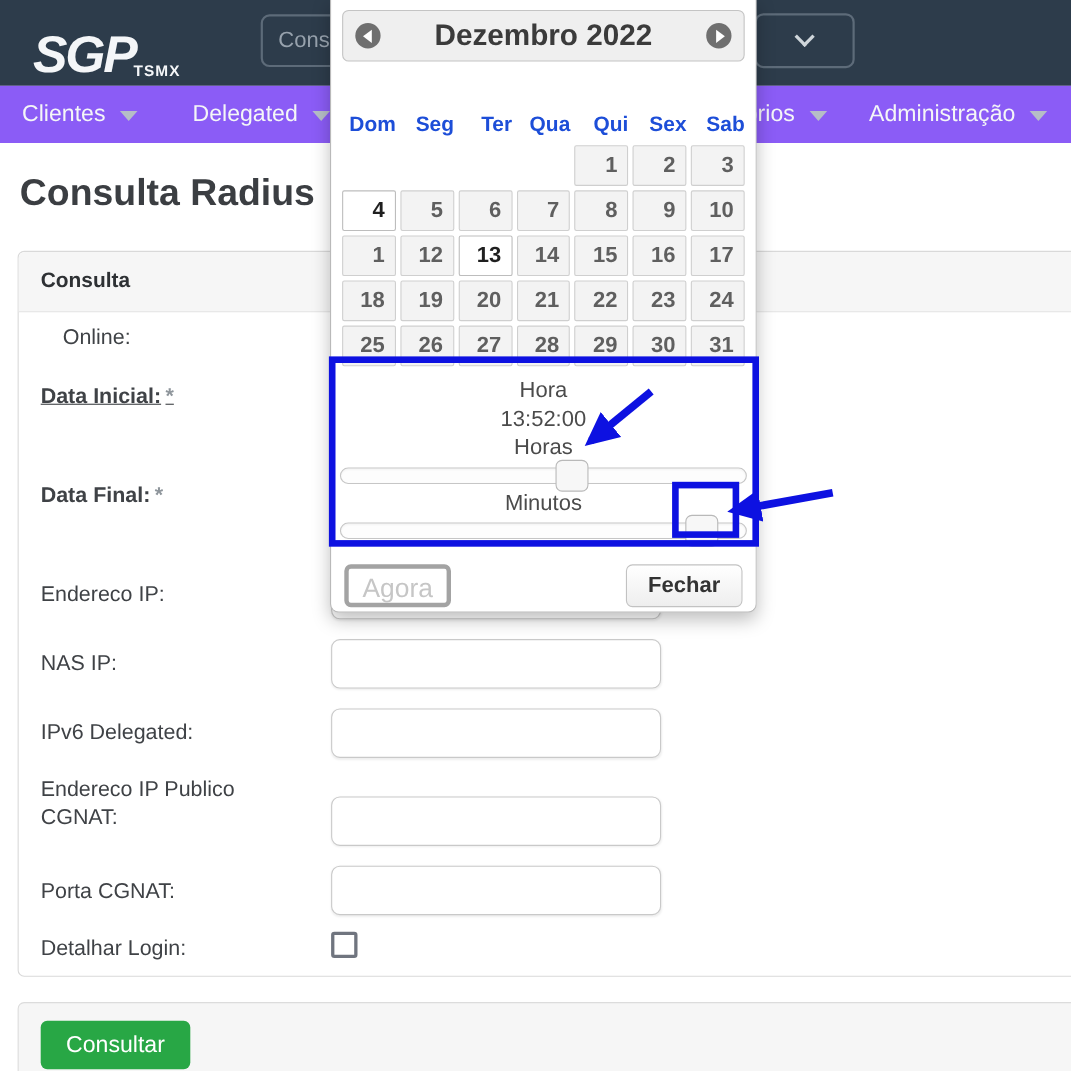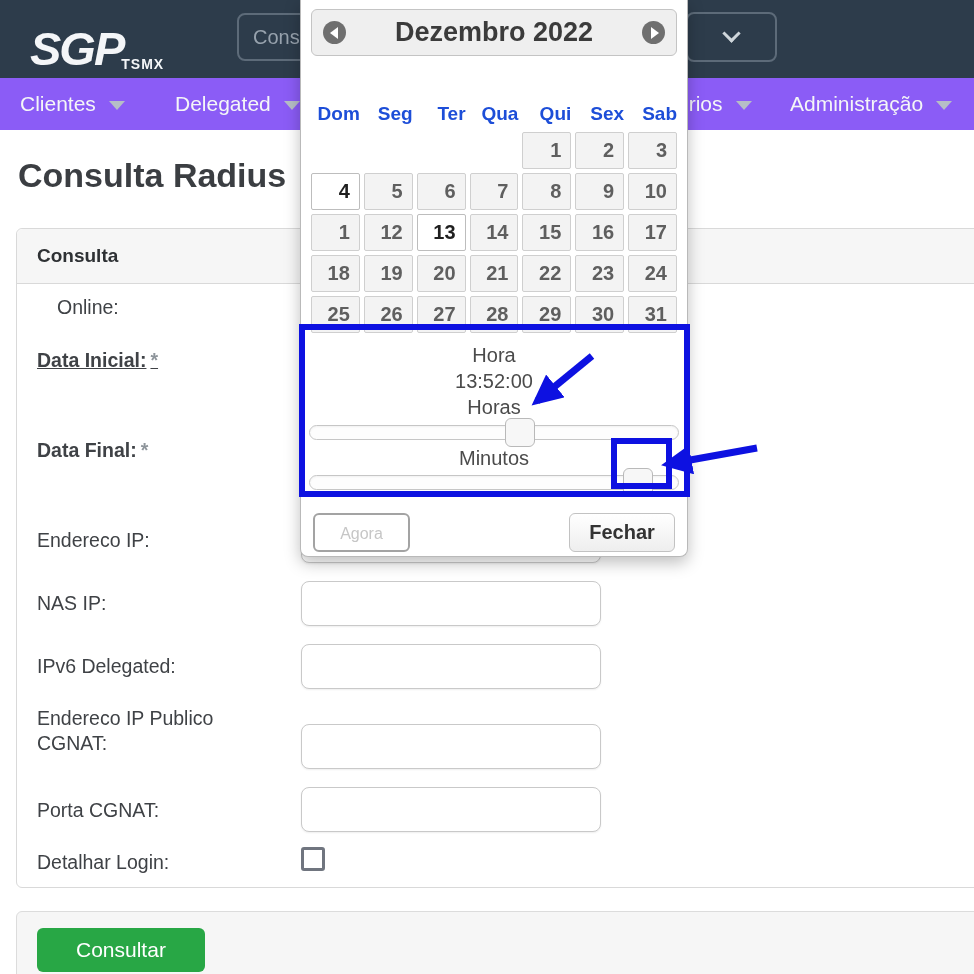--- a/index.html
+++ b/index.html
@@ -64,21 +64,21 @@
   .lab-ipv6 { top:425px; }        .inp-ipv6 { top:415px; }
   .lab-cgnatip { top:477px; width:225px; } .inp-cgnatip { top:495px; }
   .lab-portacgnat { top:569px; }  .inp-portacgnat { top:558px; }
   .lab-detalhar { top:621px; }
   .f-checkbox { position:absolute; left:284px; top:618px; width:24px; height:24px;
                 appearance:none; -webkit-appearance:none; background:#fff;
                 border:3px solid #70757f; border-radius:3px; cursor:pointer; }
 
   .footerbar { position:absolute; left:16px; top:911px; width:980px; height:70px;
                background:#f6f6f6; border:1px solid #dcdcdc; border-radius:6px 0 0 0; }
-  .btn-consultar { position:absolute; left:20px; top:16px; padding:10px 39px;
+  .btn-consultar { position:absolute; left:20px; top:16px; padding:10px 23px;
                    background:#28a745; border:none; border-radius:6px; color:#fff;
                    font-size:21px; cursor:pointer; font-family:"Liberation Sans", sans-serif;text-align:center; }
 
   
   .popup { position:absolute; left:300px; top:0; width:388px; height:557px; background:#fff;
            border:1px solid #b9b9b9; border-top:none; border-radius:0 0 8px 8px;
            box-shadow:0 6px 16px rgba(0,0,0,0.25); z-index:30; }
   .cal-header { margin:9px 10px 13px; height:47px; background:#efefef; border:1px solid #c4c4c4;
                 border-radius:6px; display:flex; align-items:center; padding:0 11px; }
   .cal-nav-btn { width:23px; height:23px; border-radius:50%; background:#6f6f6f;
@@ -98,21 +98,21 @@
   .day-cell.hl { background:#fff; color:#1f1f1f; border-color:#bdbdbd; }
   .time-block { text-align:center; margin-top:9px; font-size:20px; color:#4b4b4b; }
   .time-line { line-height:26px; }
   .slider { position:relative; margin:5px 8px 0; height:15px; border:1px solid #c6c6c6;
             border-radius:8px; background:#fdfdfd; box-shadow:inset 0 1px 2px rgba(0,0,0,0.05); }
   .slider-handle { position:absolute; top:-8px; width:30px; height:29px; background:#f7f7f7;
                    border:1px solid #b9b9b9; border-radius:6px; transform:translateX(-50%); cursor:pointer; }
   .minutes-label { margin-top:7px; }
   .popup-buttons { margin:23px 12px 0; display:flex; justify-content:space-between; }
   .btn-agora { width:97px; height:39px; line-height:37px; text-align:center; background:#fff;
-               border:2px solid #a3a3a3; border-radius:6px; color:#c6c6c6; font-size:16px; cursor:pointer; }
+               border:4px solid #a3a3a3; border-radius:6px; color:#c6c6c6; font-size:24px; cursor:pointer; }
   .btn-fechar { width:106px; height:39px; line-height:37px; text-align:center;
                 background:linear-gradient(#ffffff,#eeeeee); border:1px solid #c2c2c2;
                 border-radius:6px; color:#333; font-weight:bold; font-size:20px; cursor:pointer; }
 
   
   .anno-rect { position:absolute; border:6px solid #0d11e1; z-index:40; pointer-events:none; }
   .anno-rect-big { left:299px; top:324px; width:391px; height:173px; }
   .anno-rect-small { left:611px; top:438px; width:61px; height:51px; z-index:41; }
   .anno-svg { position:absolute; left:0; top:0; width:974px; height:974px; z-index:42; pointer-events:none; }
 </style>

